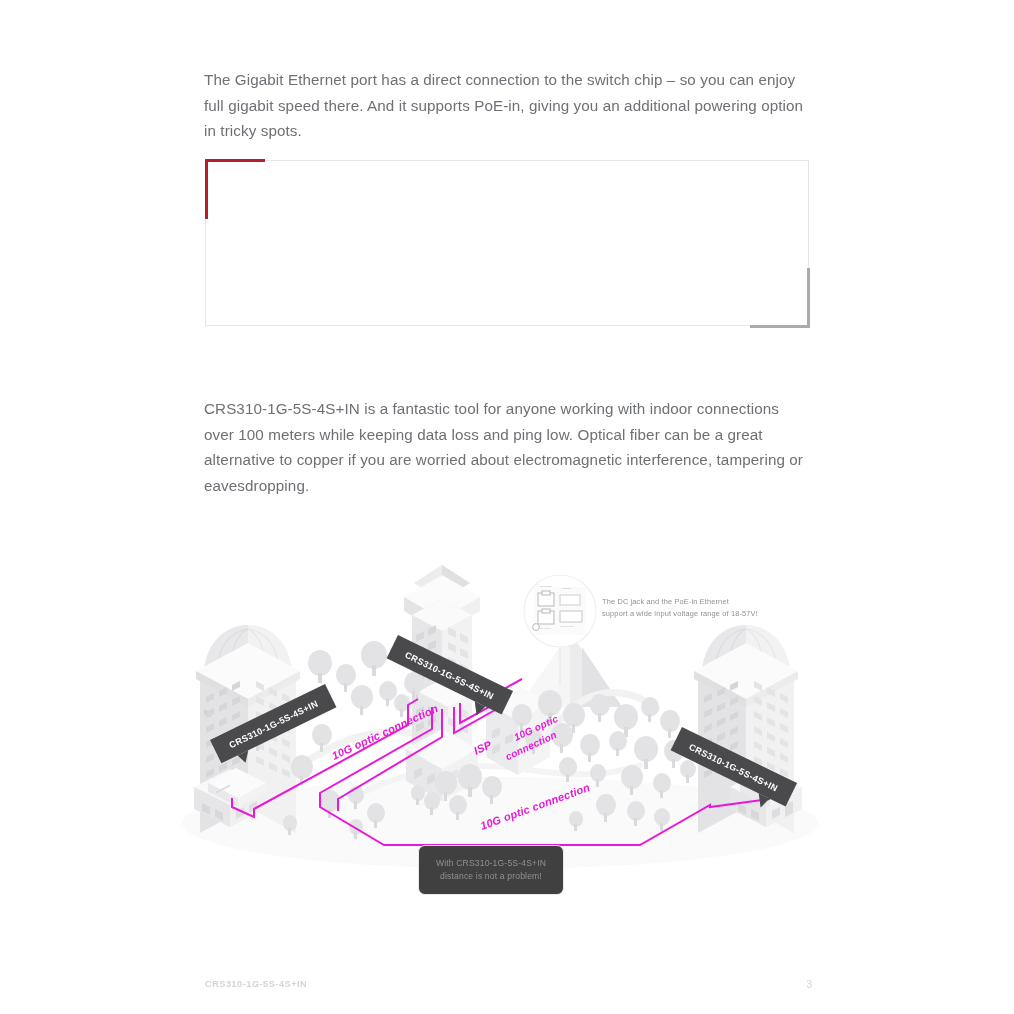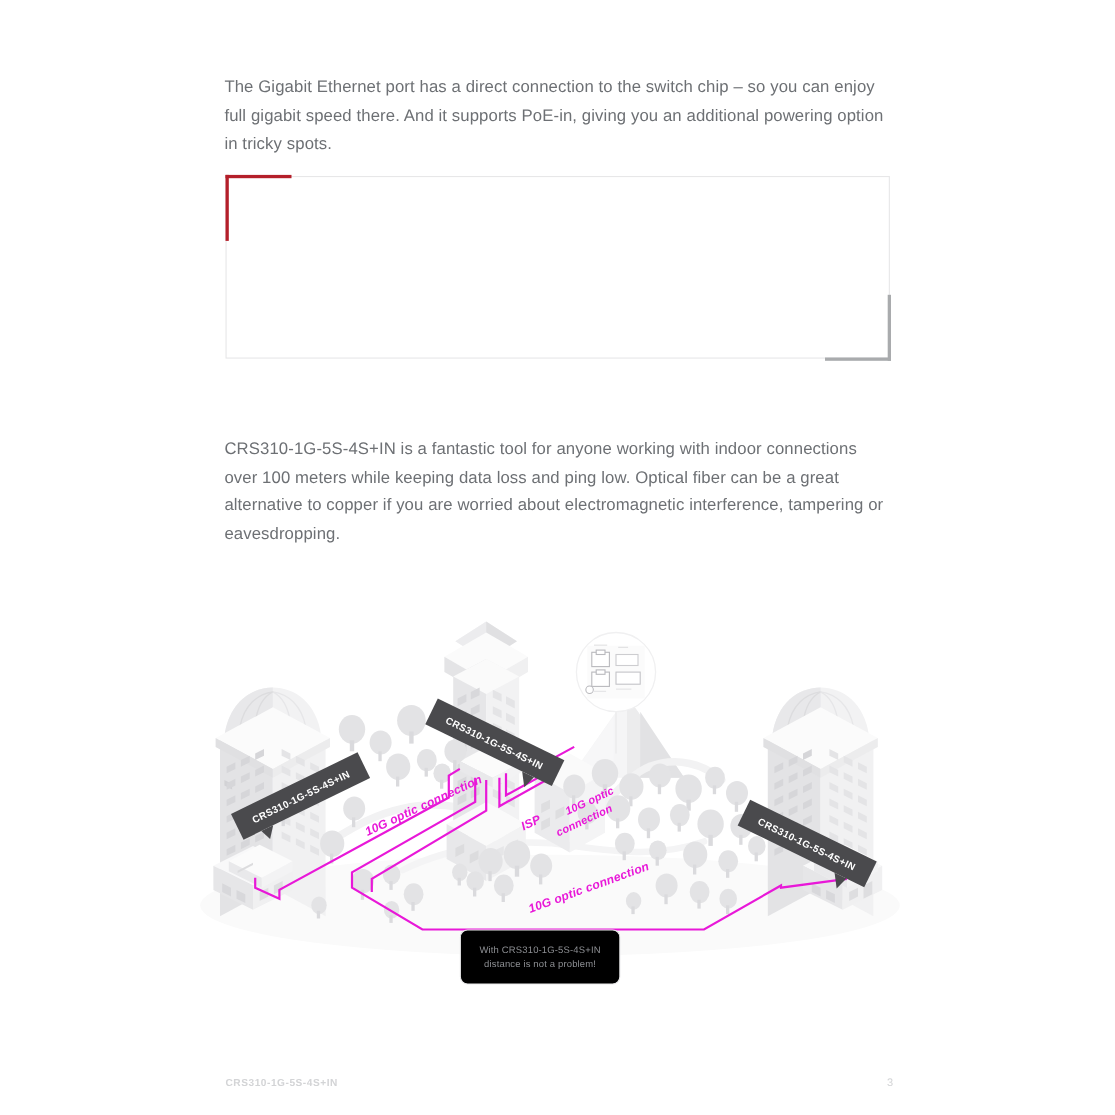--- a/index.html
+++ b/index.html
@@ -127,21 +127,21 @@
   }
 
   #caption-box {
     position: absolute;
     left: 418px;
     top: 845px;
     width: 144px;
     height: 48px;
     border: 1px solid #e9e9ea;
     border-radius: 7px;
-    background: #000000;
+    background: #404040;
     display: flex;
     align-items: center;
     justify-content: center;
     text-align: center;
   }
   #caption-text {
     font-size: 8.6px;
     line-height: 13px;
     color: #8e9094;
     letter-spacing: 0.15px;
@@ -626,20 +626,22 @@
 
           <rect x="370" y="31" width="12" height="1" fill="#e0e0e2"></rect>
           <rect x="392" y="33" width="9" height="1" fill="#e0e0e2"></rect>
           <rect x="369" y="73" width="12" height="1" fill="#e4e4e6"></rect>
           <rect x="390" y="71" width="14" height="1" fill="#e4e4e6"></rect>
         </g>
       </g>
     </svg>
   </div>
 
+  <div class="annot" id="magnifier-annotation">The DC jack and the PoE-in Ethernet
+support a wide input voltage range of 18-57V!</div>
 
   <div id="caption-box">
     <div id="caption-text">With CRS310-1G-5S-4S+IN
 distance is not a problem!</div>
   </div>
 
   <div id="footer-title">CRS310-1G-5S-4S+IN</div>
   <div id="footer-page">3</div>
 
 </div>

